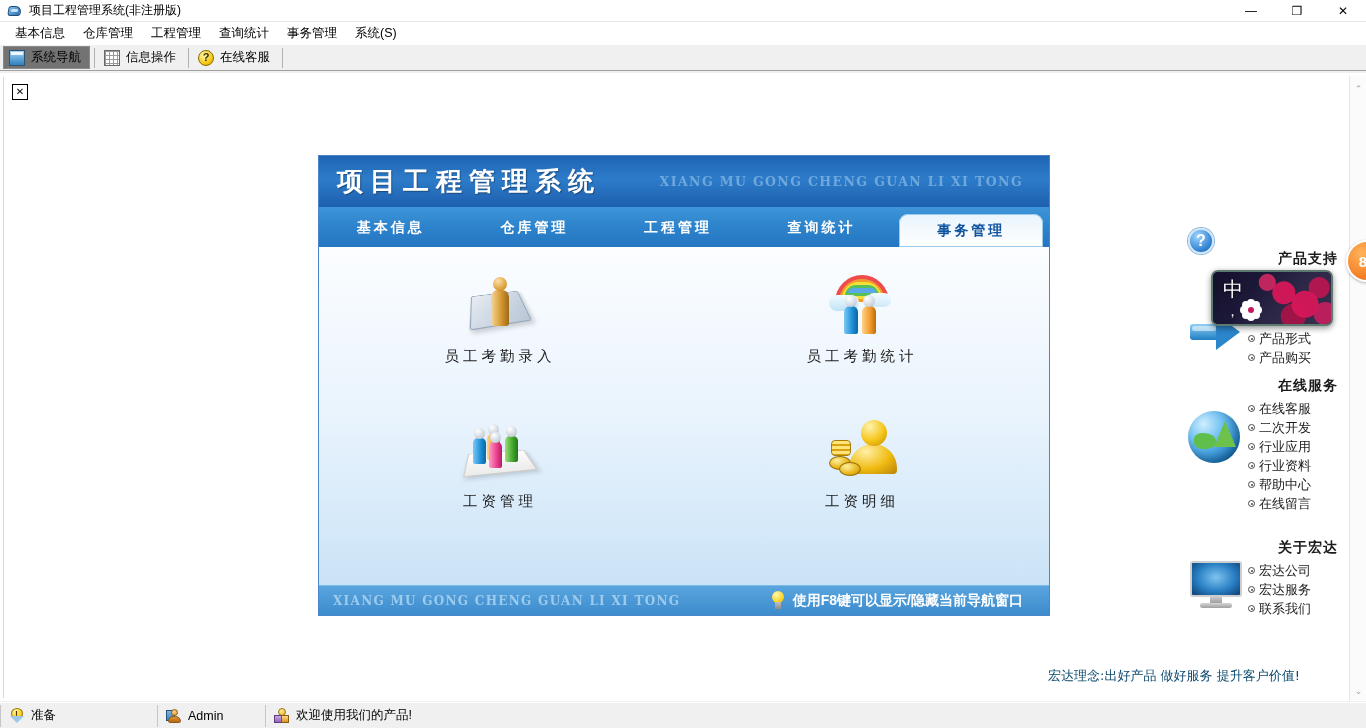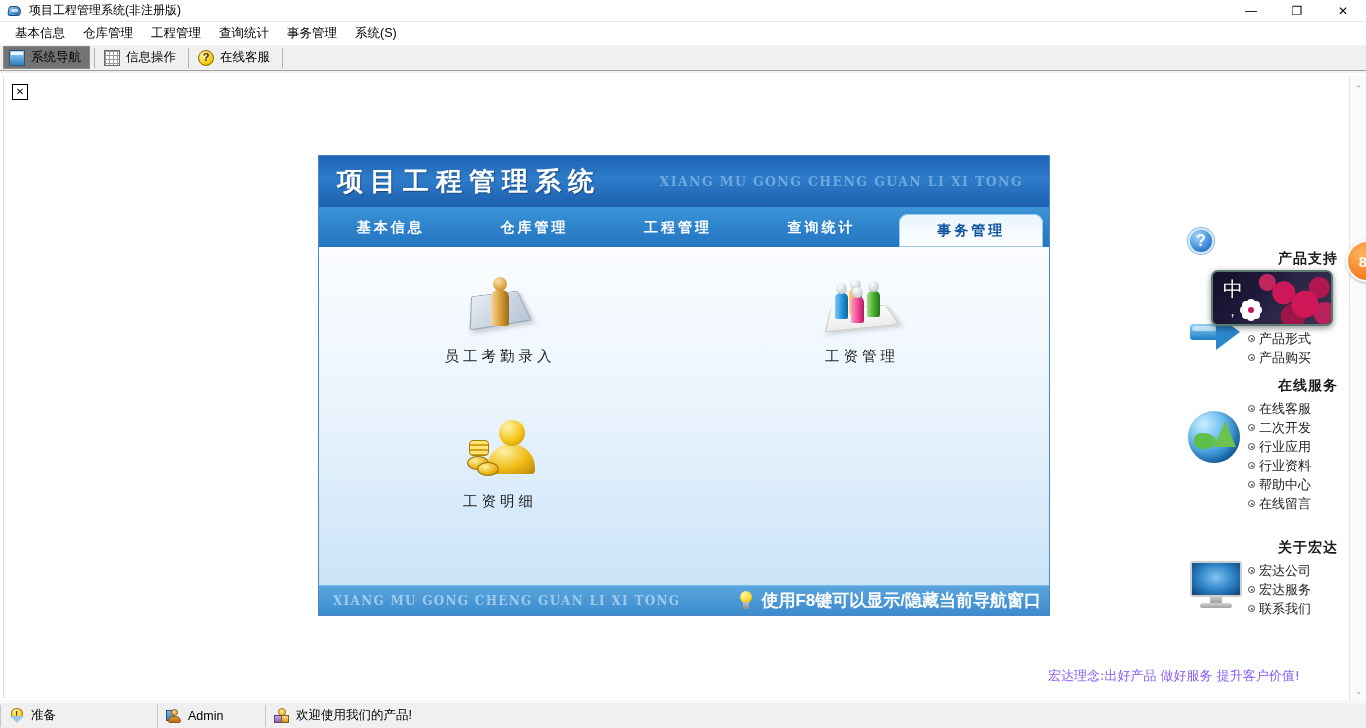--- a/index.html
+++ b/index.html
@@ -187,22 +187,22 @@
     background: linear-gradient(to bottom, #5aa5de, #3c8bcd);
     border-top: 1px solid #7bbbe8;
     display: flex; align-items: center;
   }
   .np-footer .fp {
     margin-left: 14px;
     font-size: 12px; color: #9dcbed; letter-spacing: 1.3px; font-weight: bold;
     font-family: "DejaVu Serif", "Liberation Serif", serif;
   }
   .np-footer .hint {
-    margin-left: auto; margin-right: 8px;
-    font-size: 17px; color: #ffffff; font-weight: bold;
+    margin-left: auto; margin-right: 26px;
+    font-size: 14px; color: #ffffff; font-weight: bold;
     display: flex; align-items: center; gap: 8px;
   }
   .bulb {
     width: 14px; height: 20px; position: relative; display: inline-block;
   }
   .bulb::before {
     content: ""; position: absolute; left: 1px; top: 0; width: 12px; height: 12px;
     border-radius: 50%;
     background: radial-gradient(circle at 35% 30%, #fff8b0, #ffd21e 65%, #e09f00);
   }
@@ -278,21 +278,21 @@
     position: absolute; left: 22px; top: 36px; width: 12px; height: 7px;
     background: linear-gradient(#c8c8c8, #9a9a9a);
   }
   .ic-monitor .base {
     position: absolute; left: 12px; top: 42px; width: 32px; height: 5px;
     border-radius: 3px; background: linear-gradient(#d5d5d5, #a0a0a0);
   }
 
   .sb-tagline {
     position: absolute; left: 1048px; top: 667px;
-    font-size: 13px; color: #8b5cf6; white-space: nowrap;
+    font-size: 13px; color: #0c4a6e; white-space: nowrap;
     font-family: "DejaVu Sans", "Liberation Sans", sans-serif;
   }
 
   
   .vscroll {
     position: absolute; right: 0; top: 76px; width: 17px; height: 625px;
     background: #fbfbfb; border-left: 1px solid #e6e6e6;
   }
   .vscroll .arrow {
     position: absolute; left: 0; width: 17px; height: 17px;
@@ -612,20 +612,32 @@
 
       <div class="np-cell">
         <div class="np-icon">
           <div class="art art-book"></div>
           <div class="art art-person-body"></div>
           <div class="art art-person-head"></div>
         </div>
         <div class="label">员工考勤录入</div>
       </div>
 
+      <div class="np-cell">
+        <div class="np-icon">
+          <div class="art art-rainbow"></div>
+          <div class="art art-cloud"></div>
+          <div class="art art-cloud2"></div>
+          <div class="art art-p1b"></div>
+          <div class="art art-p2b"></div>
+          <div class="art art-p1h"></div>
+          <div class="art art-p2h"></div>
+        </div>
+        <div class="label">员工考勤统计</div>
+      </div>
 
       <div class="np-cell">
         <div class="np-icon">
           <div class="art art-board"></div>
           <div class="art art-g art-gb" style="left:8px;  top:20px; background:linear-gradient(to right,#7ec8f5,#1c8fd6 60%,#0f649c);"></div>
           <div class="art art-g art-gh" style="left:9px;  top:10px;"></div>
           <div class="art art-g art-gb" style="left:22px; top:16px; background:linear-gradient(to right,#ffd38a,#f0992a 60%,#b96c0d);"></div>
           <div class="art art-g art-gh" style="left:23px; top:6px;"></div>
           <div class="art art-g art-gb" style="left:24px; top:24px; background:linear-gradient(to right,#ff9cc7,#ea3f8e 60%,#b41e62);"></div>
           <div class="art art-g art-gh" style="left:25px; top:14px;"></div>

